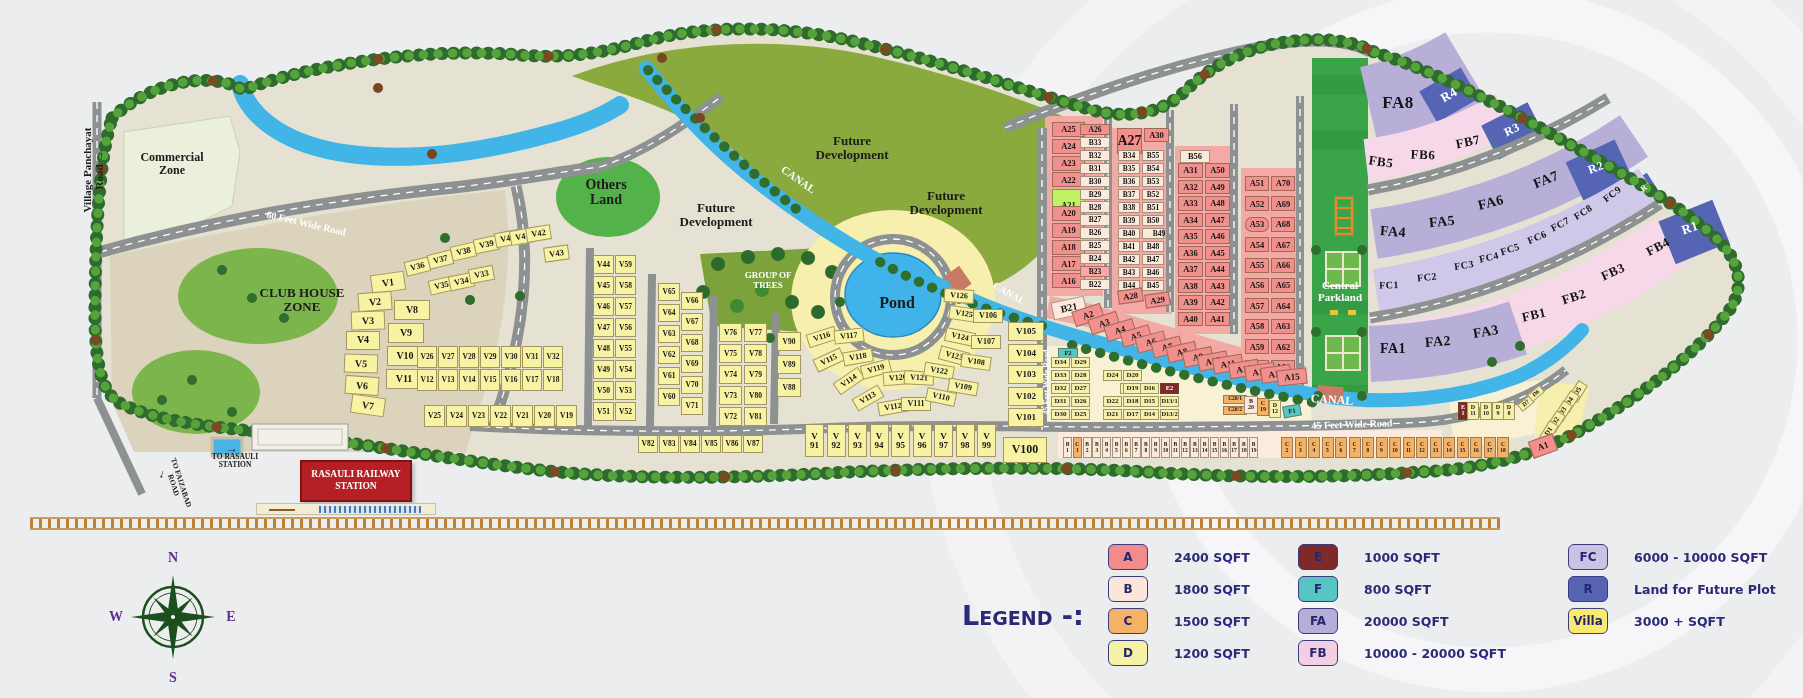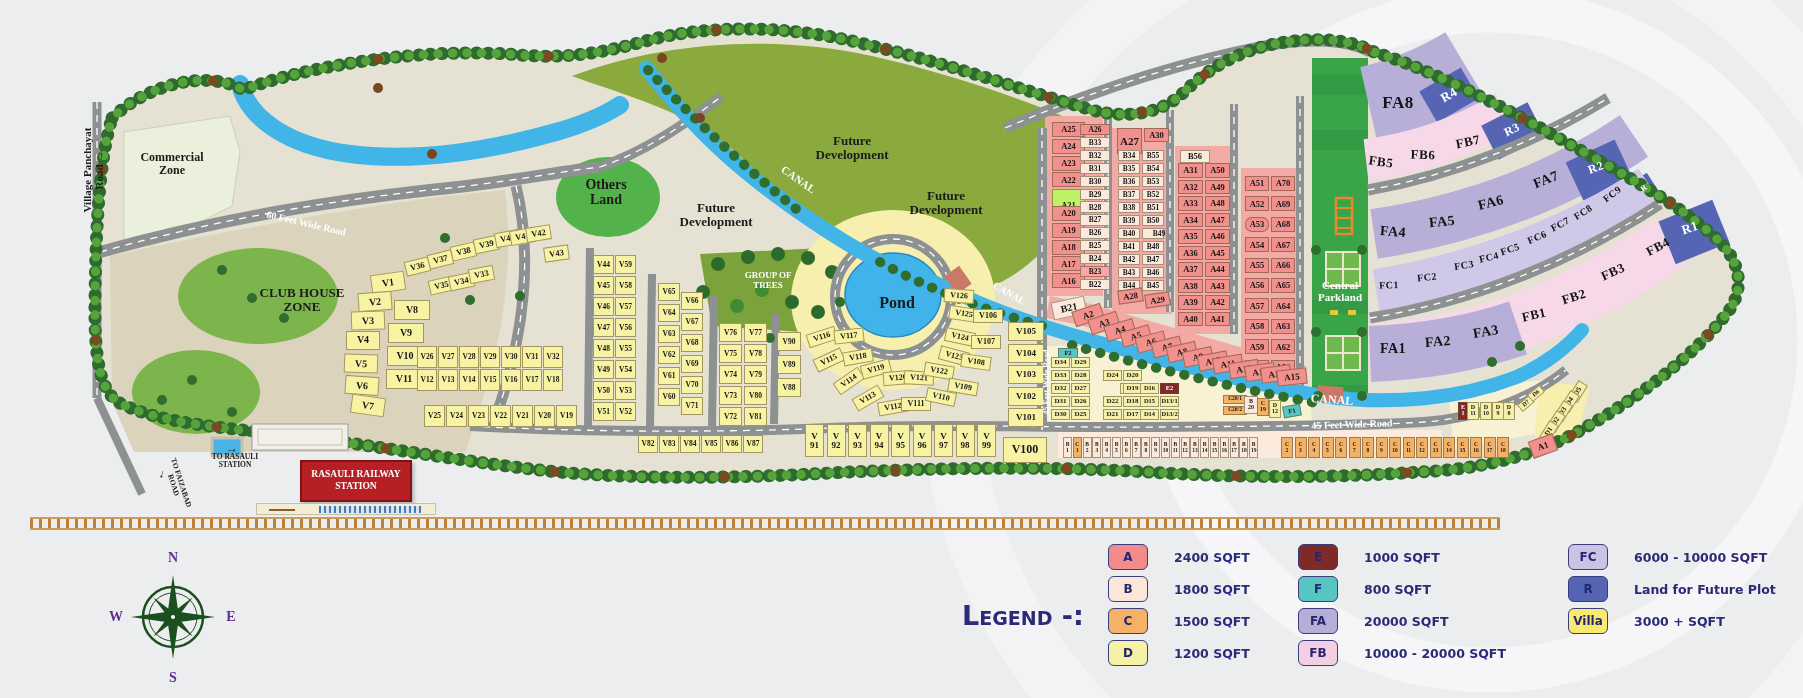--- a/index.html
+++ b/index.html
@@ -366,21 +366,21 @@
       <div class="plot" style="background: rgb(251, 233, 220); color: rgb(22, 22, 22); width: 30px; height: 11.4px; left: 1080px; top: 162.7px; font-size: 7.5px;">B31</div>
       <div class="plot" style="background: rgb(251, 233, 220); color: rgb(22, 22, 22); width: 30px; height: 11.4px; left: 1080px; top: 175.6px; font-size: 7.5px;">B30</div>
       <div class="plot" style="background: rgb(251, 233, 220); color: rgb(22, 22, 22); width: 30px; height: 11.4px; left: 1080px; top: 188.5px; font-size: 7.5px;">B29</div>
       <div class="plot" style="background: rgb(251, 233, 220); color: rgb(22, 22, 22); width: 30px; height: 11.4px; left: 1080px; top: 201.4px; font-size: 7.5px;">B28</div>
       <div class="plot" style="background: rgb(251, 233, 220); color: rgb(22, 22, 22); width: 30px; height: 11.4px; left: 1080px; top: 214.3px; font-size: 7.5px;">B27</div>
       <div class="plot" style="background: rgb(251, 233, 220); color: rgb(22, 22, 22); width: 30px; height: 11.4px; left: 1080px; top: 227.2px; font-size: 7.5px;">B26</div>
       <div class="plot" style="background: rgb(251, 233, 220); color: rgb(22, 22, 22); width: 30px; height: 11.4px; left: 1080px; top: 240.1px; font-size: 7.5px;">B25</div>
       <div class="plot" style="background: rgb(251, 233, 220); color: rgb(22, 22, 22); width: 30px; height: 11.4px; left: 1080px; top: 253px; font-size: 7.5px;">B24</div>
       <div class="plot" style="background: #fca5a5; color: rgb(22, 22, 22); width: 30px; height: 11.4px; left: 1080px; top: 265.9px; font-size: 7.5px;">B23</div>
       <div class="plot" style="background: rgb(251, 233, 220); color: rgb(22, 22, 22); width: 30px; height: 11.4px; left: 1080px; top: 278.8px; font-size: 7.5px;">B22</div>
-      <div class="plot" style="background: rgb(242, 144, 141); color: rgb(22, 22, 22); width: 25px; height: 26px; left: 1117px; top: 128px; font-size: 11px;">A27</div>
+      <div class="plot" style="background: rgb(242, 144, 141); color: rgb(22, 22, 22); width: 25px; height: 26px; left: 1117px; top: 128px; font-size: 14px;">A27</div>
       <div class="plot" style="background: rgb(242, 144, 141); color: rgb(22, 22, 22); width: 25px; height: 14px; left: 1144px; top: 128px; font-size: 8.5px;">A30</div>
       <div class="plot" style="background: rgb(251, 233, 220); color: rgb(22, 22, 22); width: 22px; height: 11.2px; left: 1118px; top: 150px; font-size: 7.5px;">B34</div>
       <div class="plot" style="background: rgb(251, 233, 220); color: rgb(22, 22, 22); width: 22px; height: 11.2px; left: 1142px; top: 150px; font-size: 7.5px;">B55</div>
       <div class="plot" style="background: rgb(251, 233, 220); color: rgb(22, 22, 22); width: 22px; height: 11.2px; left: 1118px; top: 163px; font-size: 7.5px;">B35</div>
       <div class="plot" style="background: rgb(251, 233, 220); color: rgb(22, 22, 22); width: 22px; height: 11.2px; left: 1142px; top: 163px; font-size: 7.5px;">B54</div>
       <div class="plot" style="background: rgb(251, 233, 220); color: rgb(22, 22, 22); width: 22px; height: 11.2px; left: 1118px; top: 176px; font-size: 7.5px;">B36</div>
       <div class="plot" style="background: rgb(251, 233, 220); color: rgb(22, 22, 22); width: 22px; height: 11.2px; left: 1142px; top: 176px; font-size: 7.5px;">B53</div>
       <div class="plot" style="background: rgb(251, 233, 220); color: rgb(22, 22, 22); width: 22px; height: 11.2px; left: 1118px; top: 189px; font-size: 7.5px;">B37</div>
       <div class="plot" style="background: rgb(251, 233, 220); color: rgb(22, 22, 22); width: 22px; height: 11.2px; left: 1142px; top: 189px; font-size: 7.5px;">B52</div>
       <div class="plot" style="background: rgb(251, 233, 220); color: rgb(22, 22, 22); width: 22px; height: 11.2px; left: 1118px; top: 202px; font-size: 7.5px;">B38</div>

